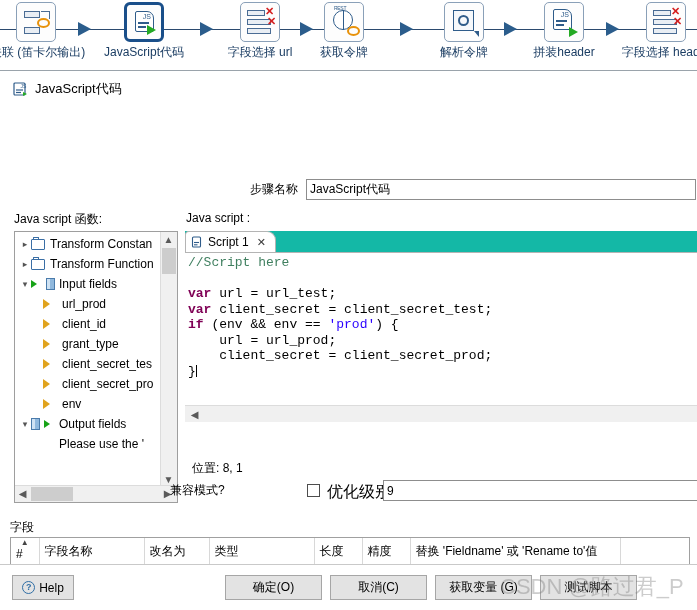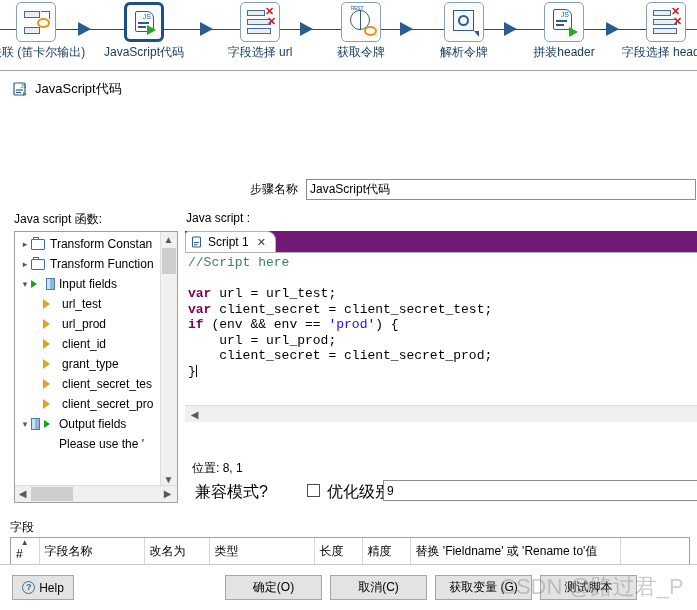--- a/index.html
+++ b/index.html
@@ -337,21 +337,21 @@
   #editor-panel {
     position: absolute;
     left: 185px; top: 160px;
     width: 512px;
     height: 212px;
     box-sizing: border-box;
   }
   #editor-tabbar {
     position: relative;
     height: 22px;
-    background: #701a75;
+    background: #14b8a6;
   }
   #script-tab {
     position: absolute;
     left: 0; top: 0;
     height: 21px;
     padding: 0 9px 0 5px;
     display: flex;
     align-items: center;
     gap: 5px;
     background: #ffffff;
@@ -410,22 +410,22 @@
   }
 
   
   #pos-label {
     position: absolute;
     left: 192px; top: 389px;
     font-size: 12px;
   }
   #compat-label {
     position: absolute;
-    left: 195px; top: 411px;
-    font-size: 16px;
+    left: 170px; top: 411px;
+    font-size: 12px;
   }
   #optimize-check {
     position: absolute;
     left: 307px; top: 413px;
     width: 13px; height: 13px;
     border: 1px solid #4d4d4d;
     background: #fff;
     box-sizing: border-box;
   }
   #optimize-label {
@@ -600,21 +600,21 @@
       <div class="ic-bar" style="left:6px;top:7px;width:18px;height:6px;"></div>
       <div class="ic-bar" style="left:6px;top:16px;width:24px;height:6px;"></div>
       <div class="ic-bar" style="left:6px;top:25px;width:24px;height:6px;"></div>
       <div class="ic-x" style="left:24px;top:4px;">✕</div>
       <div class="ic-x" style="left:26px;top:14px;">✕</div>
     </div>
     <div class="step-label">字段选择 url</div>
   </div>
   <div class="arrow" style="left:300px;"></div>
 
-  <div class="step-node" style="left:315px;">
+  <div class="step-node" style="left:298px;">
     <div class="step-icon-box">
       <div class="ic-globe"></div>
       <div class="ic-globe-v" style="left:18px;"></div>
       <div class="ic-rest">REST</div>
       <div class="ic-ring" style="left:22px;top:23px;"></div>
     </div>
     <div class="step-label">获取令牌</div>
   </div>
   <div class="arrow" style="left:400px;"></div>
 
@@ -693,41 +693,41 @@
 
       <div class="tree-row">
         <span class="twisty">▾</span>
         <span class="tree-greenarrow"></span>
         <span class="tree-fieldsicon"></span>
         <span>Input fields</span>
       </div>
 
       <div class="tree-row indent-1">
         <span class="tree-leafarrow"></span>
-        <span>url_test</span>
-      </div>
-      <div class="tree-row indent-1">
-        <span class="tree-leafarrow"></span>
         <span>url_prod</span>
       </div>
       <div class="tree-row indent-1">
         <span class="tree-leafarrow"></span>
         <span>client_id</span>
       </div>
       <div class="tree-row indent-1">
         <span class="tree-leafarrow"></span>
         <span>grant_type</span>
       </div>
       <div class="tree-row indent-1">
         <span class="tree-leafarrow"></span>
         <span>client_secret_tes</span>
       </div>
       <div class="tree-row indent-1">
         <span class="tree-leafarrow"></span>
         <span>client_secret_pro</span>
+      </div>
+      <div class="tree-row indent-1">
+        <span class="tree-leafarrow"></span>
+        <span>env</span>
       </div>
 
       <div class="tree-row">
         <span class="twisty">▾</span>
         <span class="tree-fieldsicon"></span>
         <span class="tree-greenarrow"></span>
         <span>Output fields</span>
       </div>
 
       <div class="tree-row indent-note">

